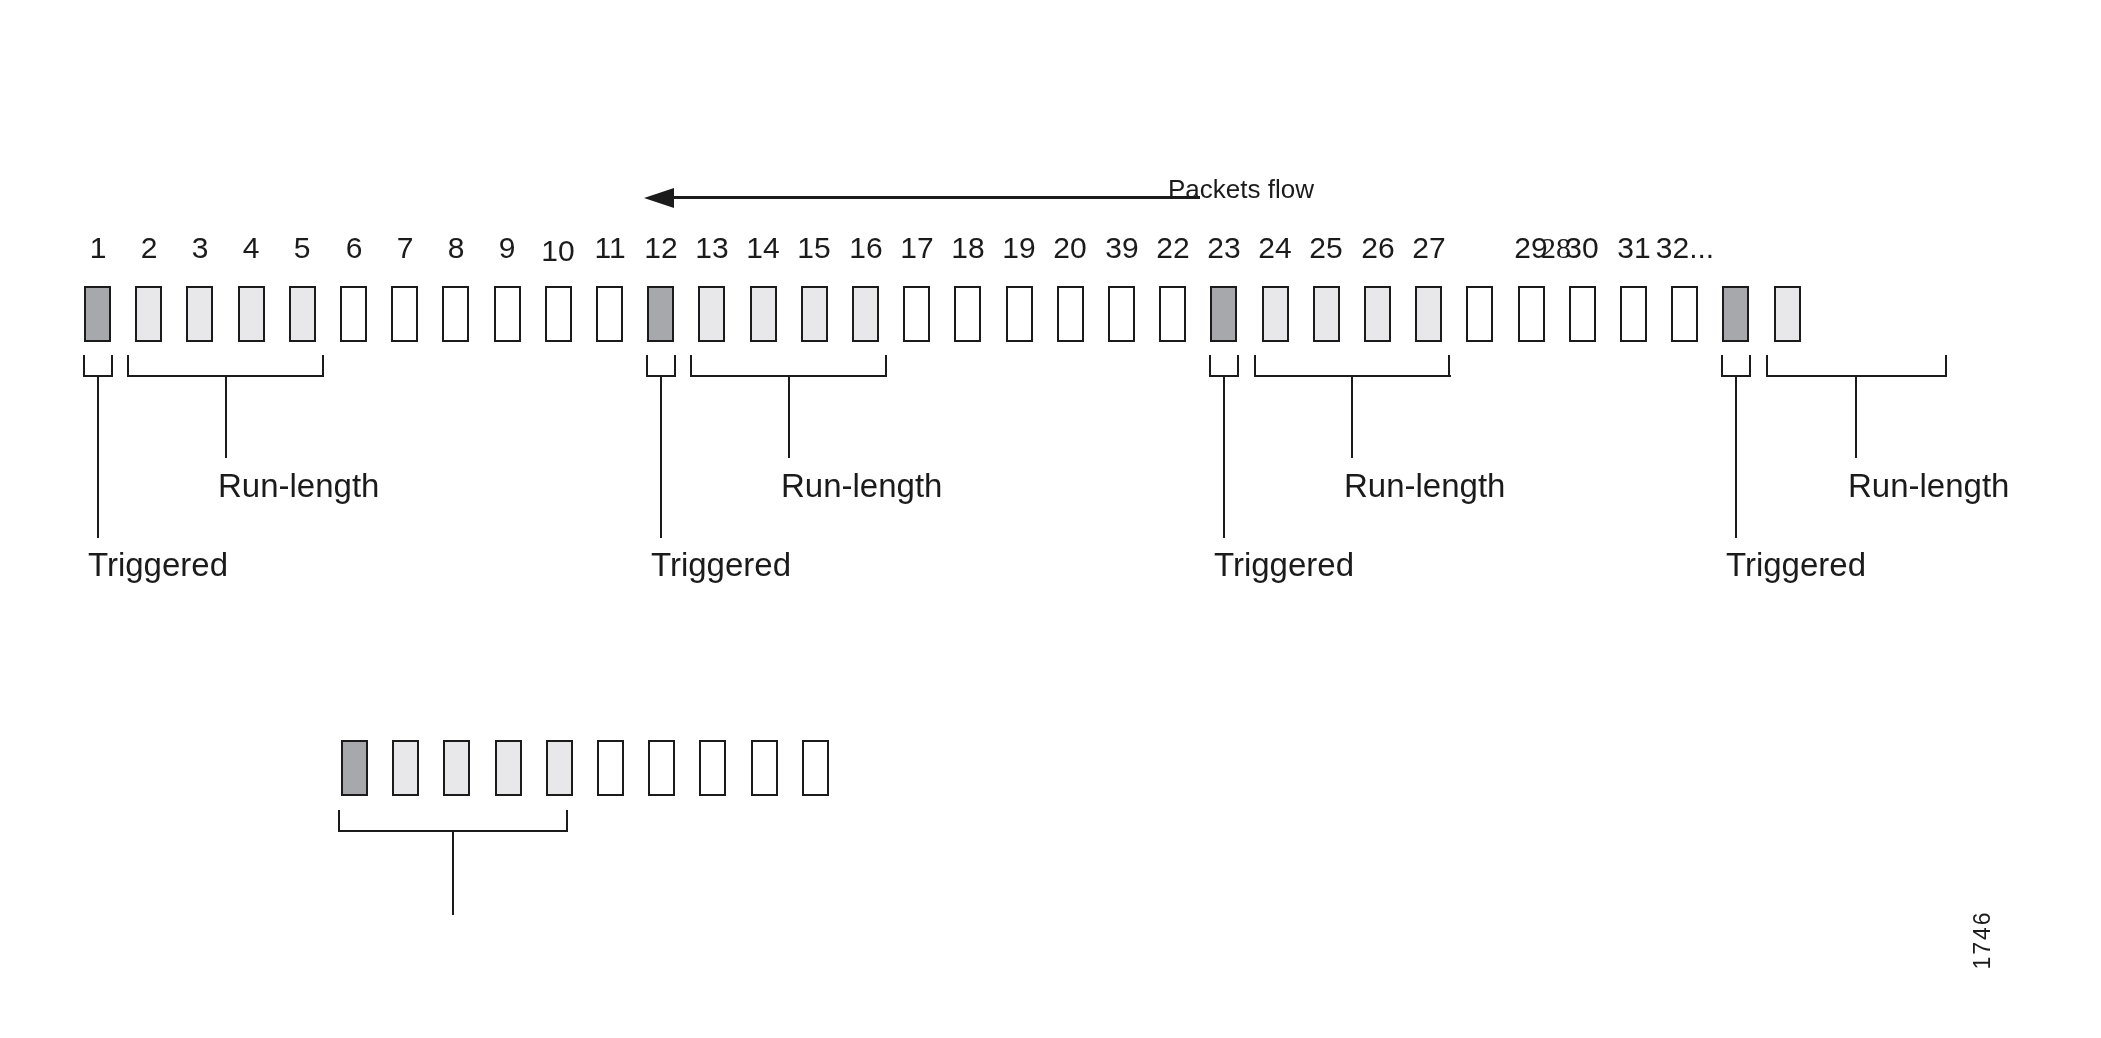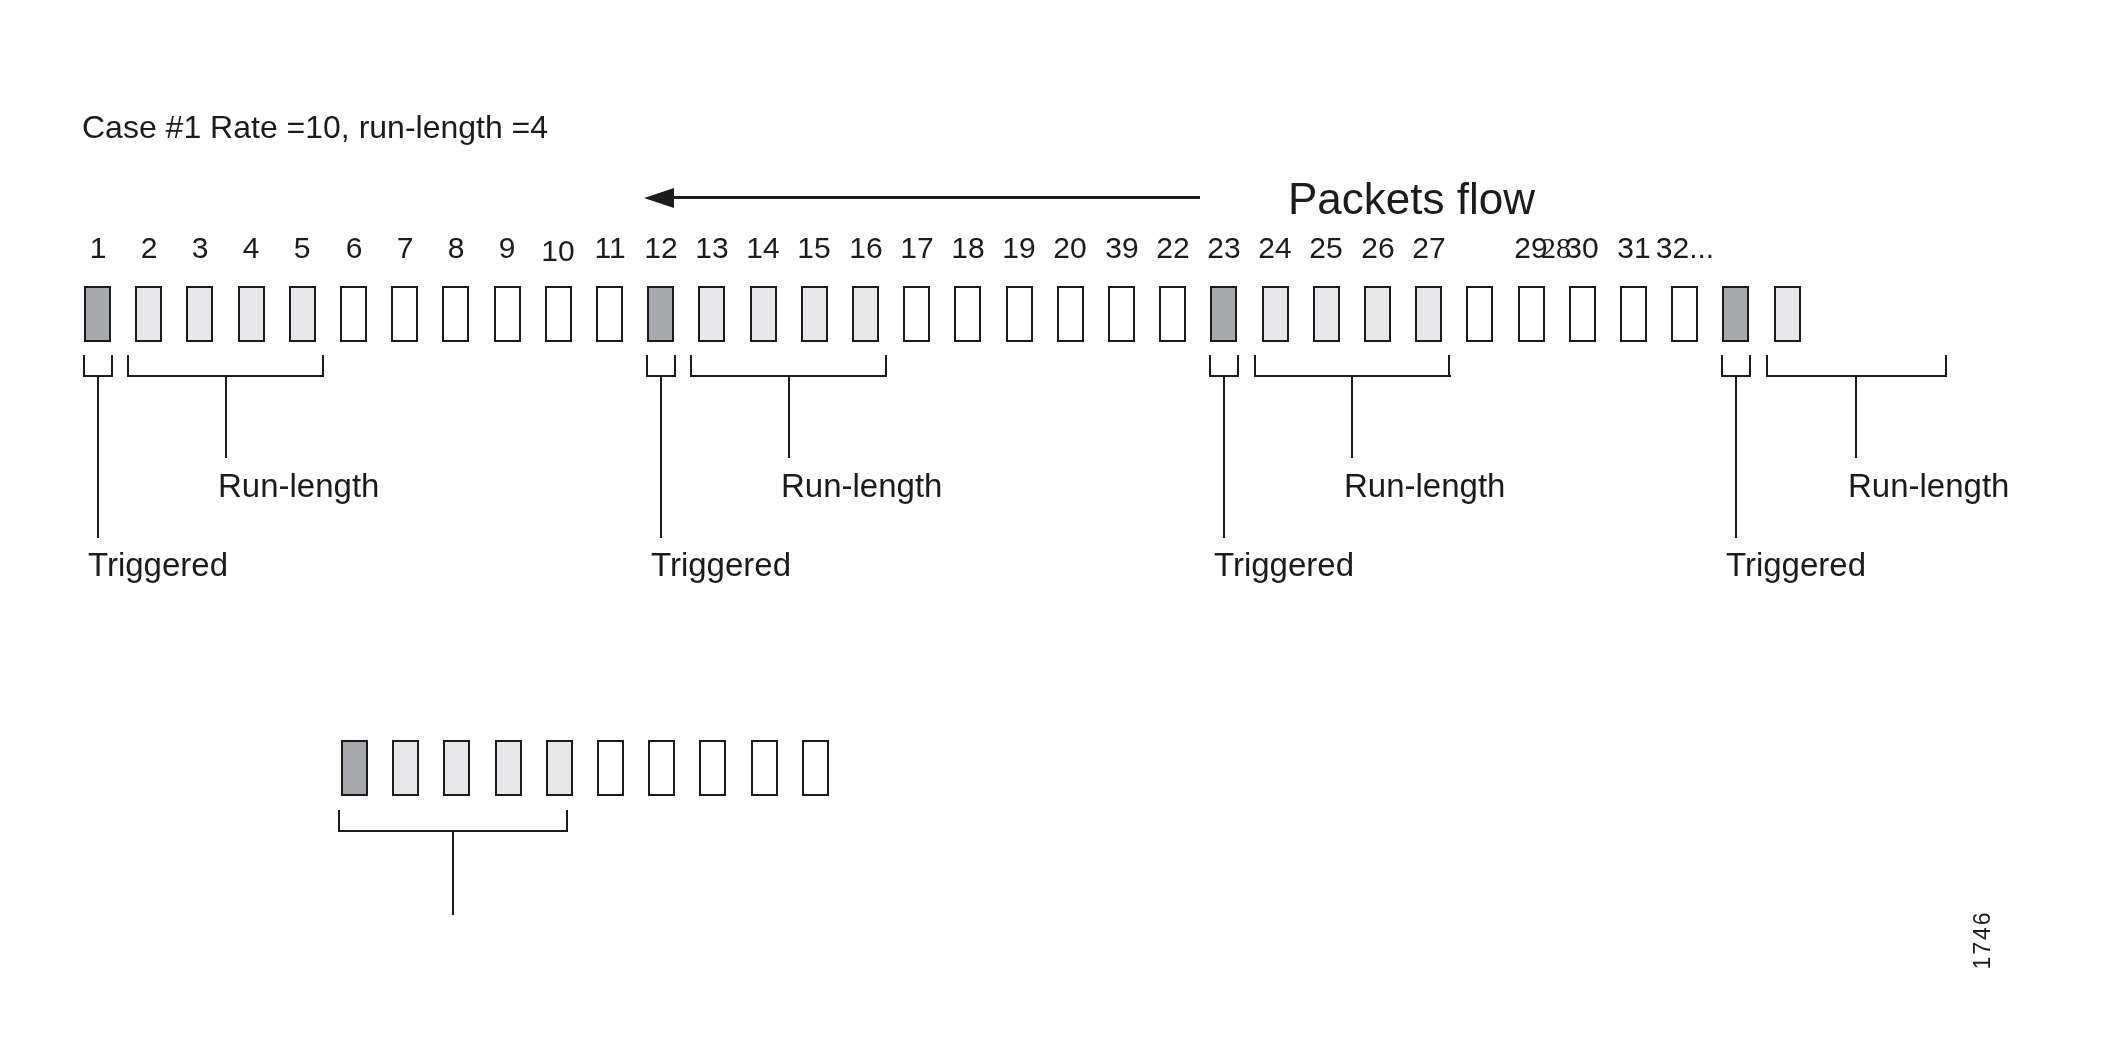--- a/index.html
+++ b/index.html
@@ -11,35 +11,34 @@
     color:#1b1b1b;
     overflow:hidden;
   }
   .abs{position:absolute;}
   #title{left:82px;top:56px;font-size:45px;line-height:1.1;letter-spacing:-0.5px;}
   #subtitle{left:82px;top:110px;font-size:32px;line-height:1.1;}
   #pflow-line{left:672px;top:196px;width:528px;height:3px;background:#1b1b1b;}
   #pflow-head{left:644px;top:188px;width:0;height:0;
     border-top:10px solid transparent;border-bottom:10px solid transparent;
     border-right:30px solid #1b1b1b;}
-  #pflow-label{left:1288px;top:175px;font-size:44px;line-height:1.1;}
+  #pflow-label{left:1168px;top:175px;font-size:26px;line-height:1.1;}
   .pnum{font-size:30px;line-height:1;width:96px;text-align:center;}
   .pbox{box-sizing:border-box;border:2.5px solid #1b1b1b;width:27px;height:56px;}
   .hline{height:2px;background:#1b1b1b;}
   .vline{width:2px;background:#1b1b1b;}
   .dlabel{font-size:33px;line-height:1;white-space:nowrap;}
   #sampling{left:71px;top:924px;font-size:34px;line-height:1.1;white-space:nowrap;}
   #fignum{left:1952px;top:927px;width:60px;height:26px;text-align:center;
     font-size:23px;line-height:26px;transform:rotate(-90deg);letter-spacing:2px;}
 </style>
 </head>
 <body>
 
 <div id="canvas">
-  <div class="abs" id="subtitle">Case #1 Rate =10, run-length =4</div>
 
   <div class="abs" id="pflow-line"></div>
   <div class="abs" id="pflow-head"></div>
   <div class="abs" id="pflow-label">Packets flow</div>
 
   <div id="top-row">
       <div class="abs pbox" style="left: 84px; top: 286px; background: rgb(167, 168, 172);"></div>
       <div class="abs pnum" style="left: 50px; top: 233px;">1</div>
       <div class="abs pbox" style="left: 135px; top: 286px; background: rgb(232, 232, 234);"></div>
       <div class="abs pnum" style="left: 101px; top: 233px;">2</div>

